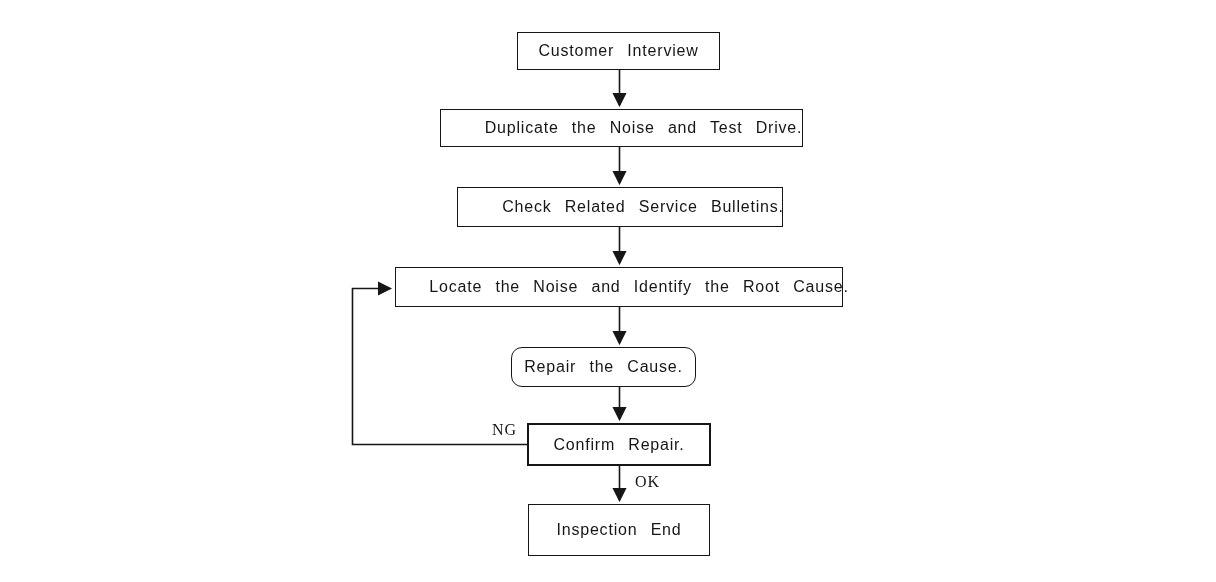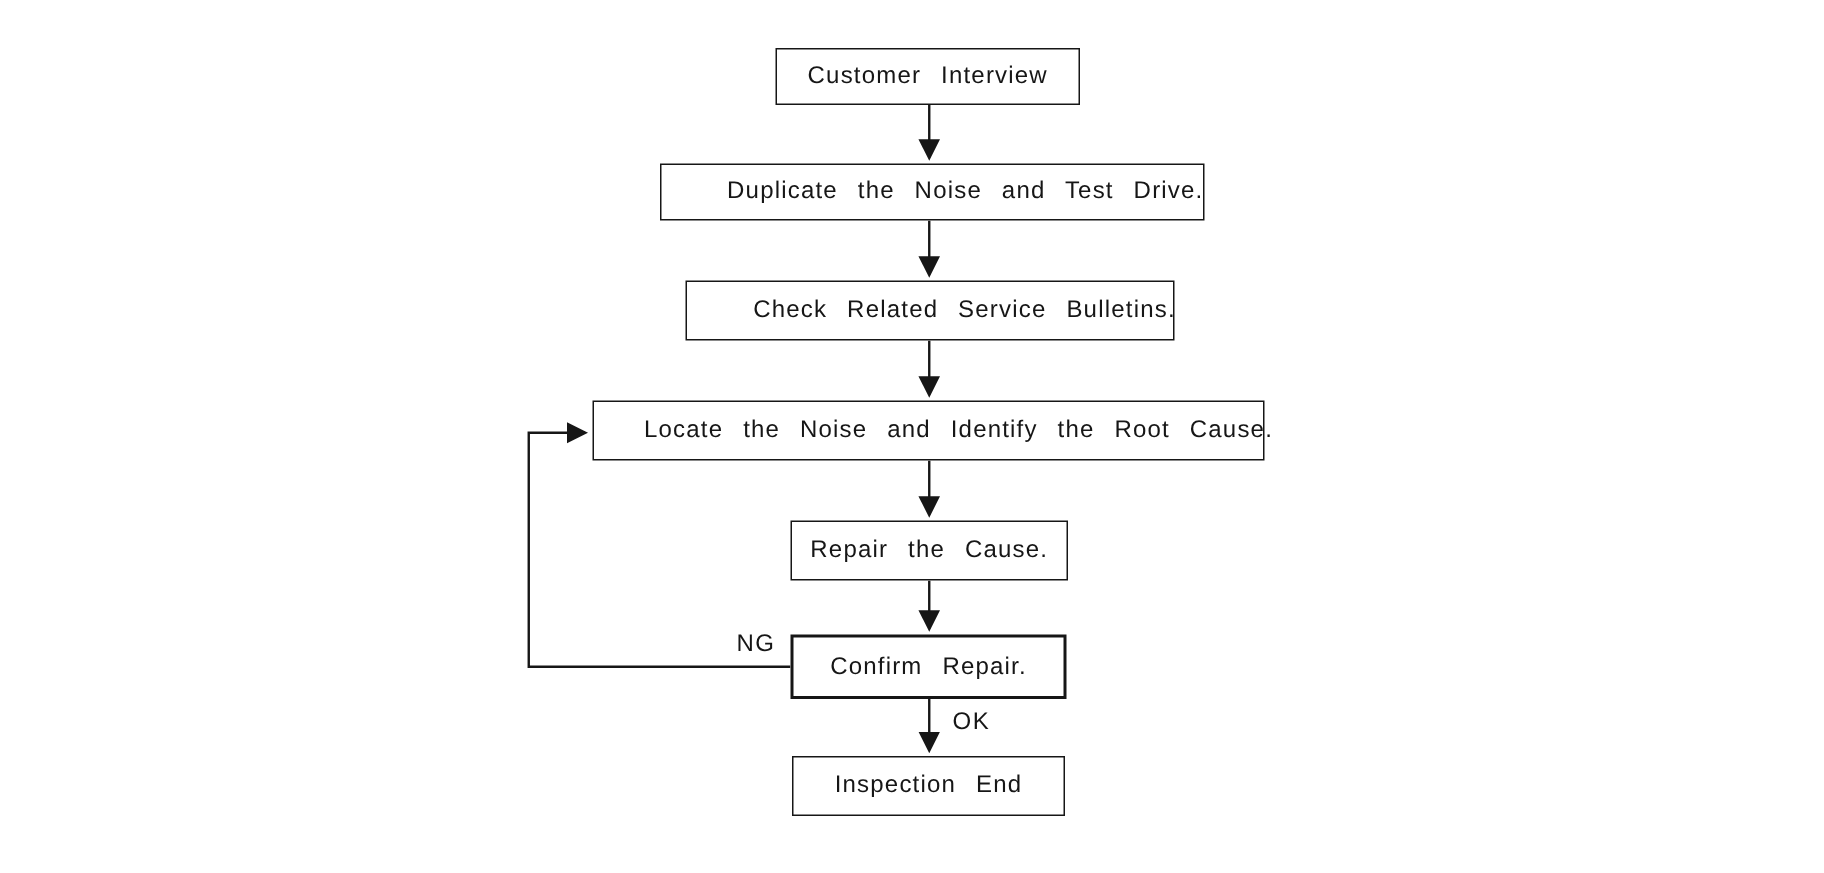--- a/index.html
+++ b/index.html
@@ -77,29 +77,29 @@
   </div>
 
   <div class="flow-box" style="left:457px; top:187px; width:326px; height:40px;padding-left:46px;">
     <span>Check Related Service Bulletins.</span>
   </div>
 
   <div class="flow-box" style="left:395px; top:267px; width:448px; height:40px;padding-left:40px;">
     <span>Locate the Noise and Identify the Root Cause.</span>
   </div>
 
-  <div class="flow-box" style="left:527px; top:347px; width:185px; height:40px;">
+  <div class="flow-box" style="left:511px; top:347px; width:185px; height:40px;border-radius:11px;">
     <span>Repair the Cause.</span>
   </div>
 
   <div class="flow-box bold" style="left:527px; top:423px; width:184px; height:43px;">
     <span>Confirm Repair.</span>
   </div>
 
-  <div class="flow-box" style="left:528px; top:504px; width:182px; height:40px;">
+  <div class="flow-box" style="left:528px; top:504px; width:182px; height:52px;">
     <span>Inspection End</span>
   </div>
 
-  <div class="edge-label ng" style="left:479px; top:421px; width:38px;">NG</div>
+  <div class="edge-label ng" style="left:479px; top:421px; width:38px;font-family:Liberation Serif, serif;">NG</div>
 
-  <div class="edge-label ok" style="left:635px; top:473px; width:44px;">OK</div>
+  <div class="edge-label ok" style="left:635px; top:473px; width:44px;font-family:Liberation Serif, serif;">OK</div>
 
 </div>
 
 </body></html>

